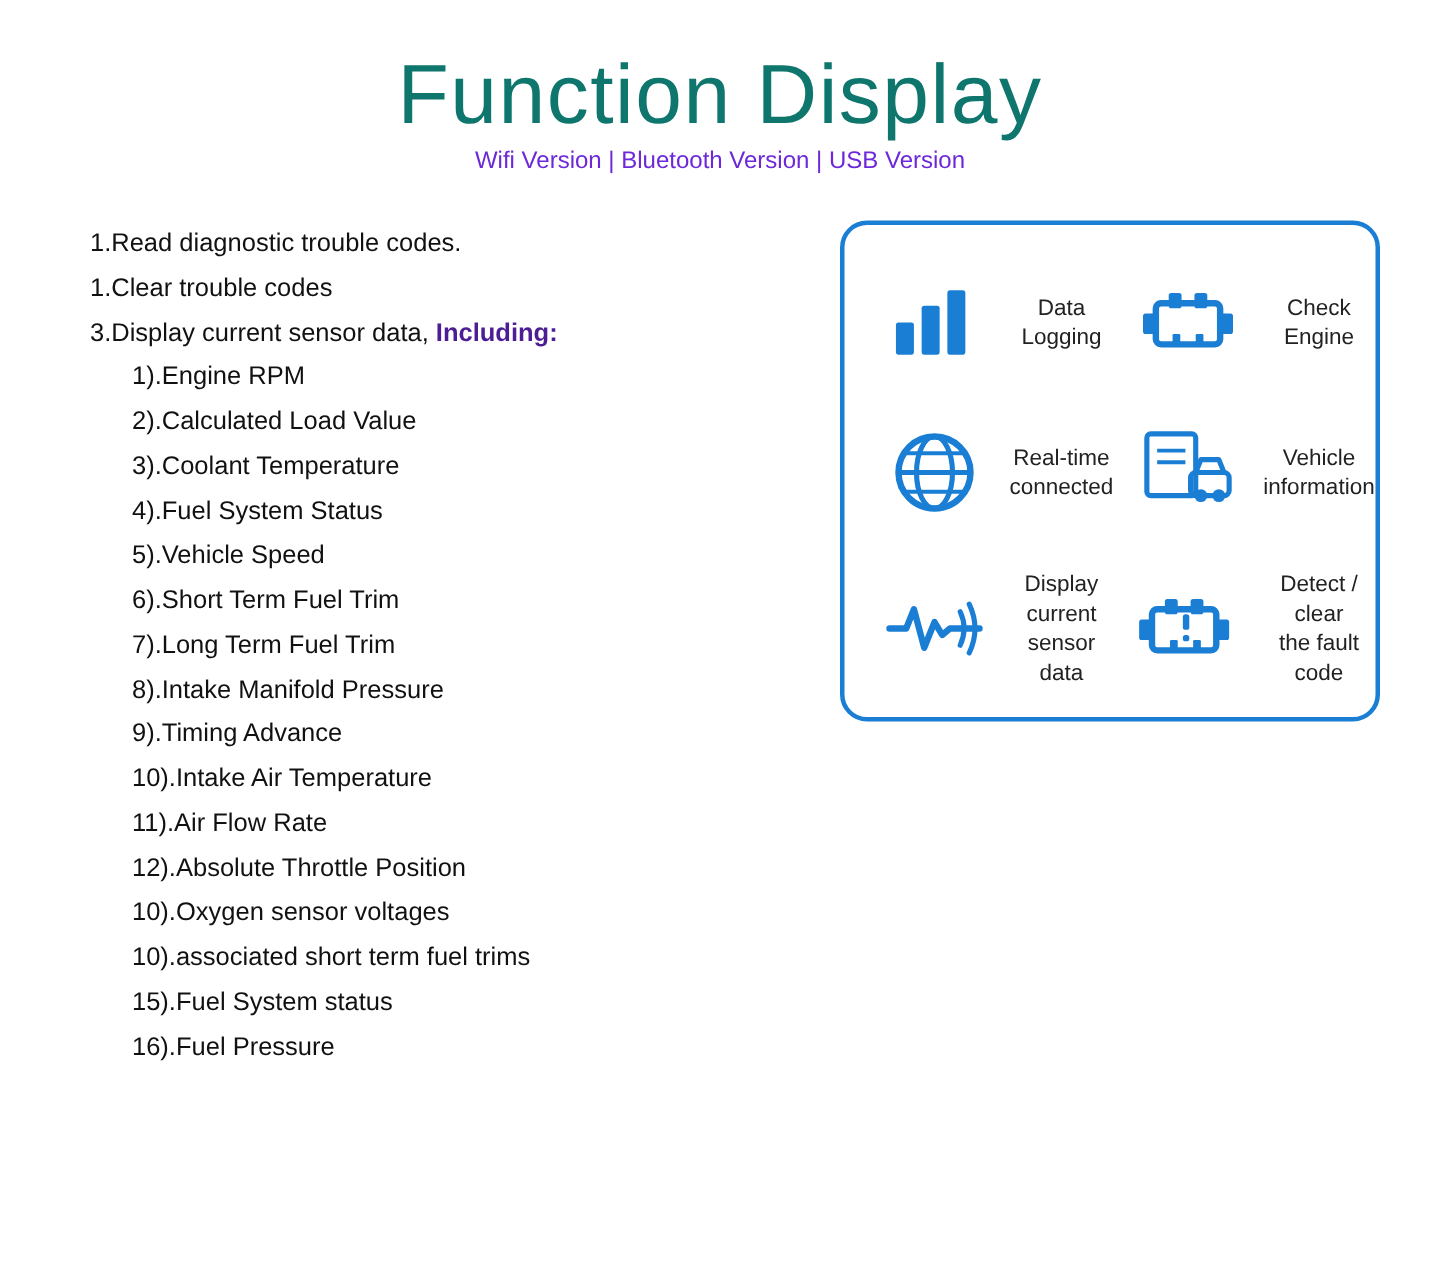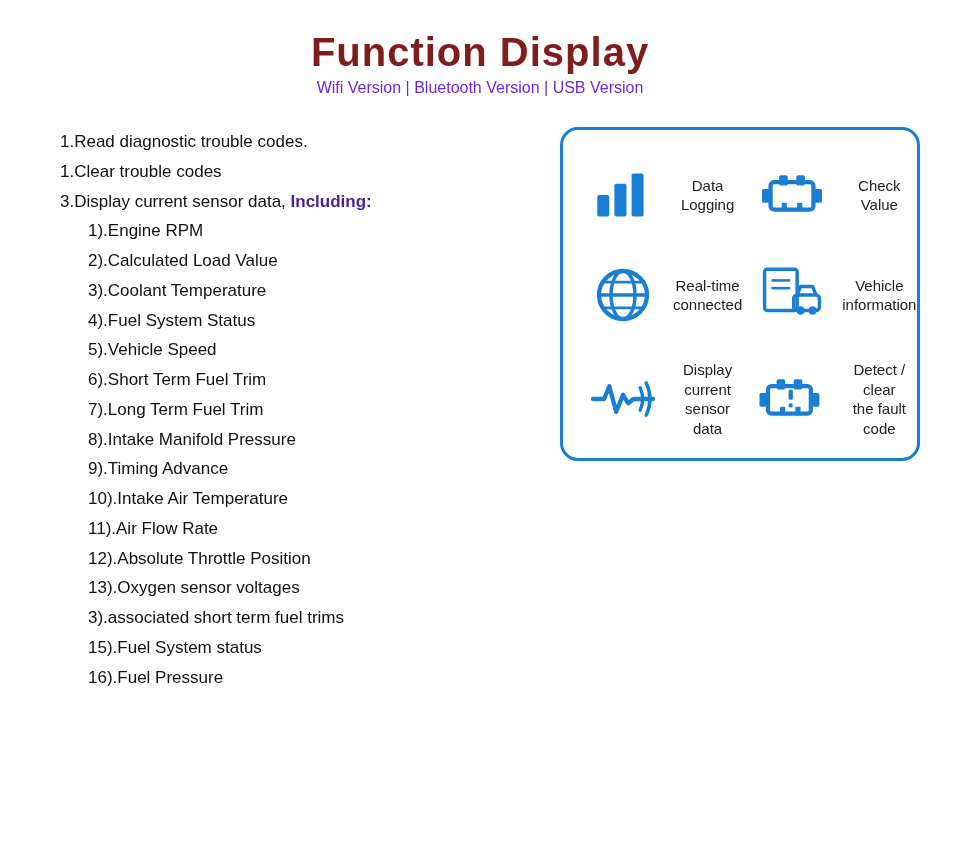--- a/index.html
+++ b/index.html
@@ -16,23 +16,23 @@
       display: flex;
       flex-direction: column;
       align-items: center;
       padding: 30px 40px 20px 40px;
     }
     .header {
       text-align: center;
       margin-bottom: 30px;
     }
     .header h1 {
-      font-size: 40px;
-      font-weight: 700;
-      color: #7f1d1d;
+      font-size: 56px;
+      font-weight: 400;
+      color: #0f766e;
       letter-spacing: 1px;
     }
     .header .subtitle {
       font-size: 16px;
       color: #6d28d9;
       margin-top: 4px;
     }
     .content {
       display: flex;
       flex-direction: row;
@@ -108,22 +108,22 @@
         <div>3).Coolant Temperature</div>
         <div>4).Fuel System Status</div>
         <div>5).Vehicle Speed</div>
         <div>6).Short Term Fuel Trim</div>
         <div>7).Long Term Fuel Trim</div>
         <div>8).Intake Manifold Pressure</div>
         <div>9).Timing Advance</div>
         <div>10).Intake Air Temperature</div>
         <div>11).Air Flow Rate</div>
         <div>12).Absolute Throttle Position</div>
-        <div>13).Oxygen sensor voltages</div>
-        <div>3).associated short term fuel trims</div>
+        <div>10).Oxygen sensor voltages</div>
+        <div>10).associated short term fuel trims</div>
         <div>15).Fuel System status</div>
         <div>16).Fuel Pressure</div>
       </div>
     </div>
 
     <div class="right-panel">
 
       <div class="feature-item">
         <div class="feature-icon">
           <svg viewBox="0 0 80 70" width="80" height="60">
@@ -142,21 +142,21 @@
 
             <rect x="15" y="20" width="50" height="32" rx="4" fill="none" stroke="#1a7fd4" stroke-width="5"></rect>
             <rect x="5" y="28" width="10" height="16" rx="2"></rect>
             <rect x="65" y="28" width="10" height="16" rx="2"></rect>
             <rect x="25" y="12" width="10" height="12" rx="2"></rect>
             <rect x="45" y="12" width="10" height="12" rx="2"></rect>
             <rect x="28" y="44" width="6" height="10" rx="1"></rect>
             <rect x="46" y="44" width="6" height="10" rx="1"></rect>
           </svg>
         </div>
-        <div class="feature-label">Check Value</div>
+        <div class="feature-label">Check Engine</div>
       </div>
 
       <div class="feature-item">
         <div class="feature-icon">
           <svg viewBox="0 0 80 70" width="80" height="60">
 
             <circle cx="40" cy="35" r="28" fill="none" stroke="#1a7fd4" stroke-width="5"></circle>
             <ellipse cx="40" cy="35" rx="14" ry="28" fill="none" stroke="#1a7fd4" stroke-width="4"></ellipse>
             <line x1="12" y1="35" x2="68" y2="35" stroke="#1a7fd4" stroke-width="4"></line>
             <line x1="15" y1="20" x2="65" y2="20" stroke="#1a7fd4" stroke-width="3"></line>

